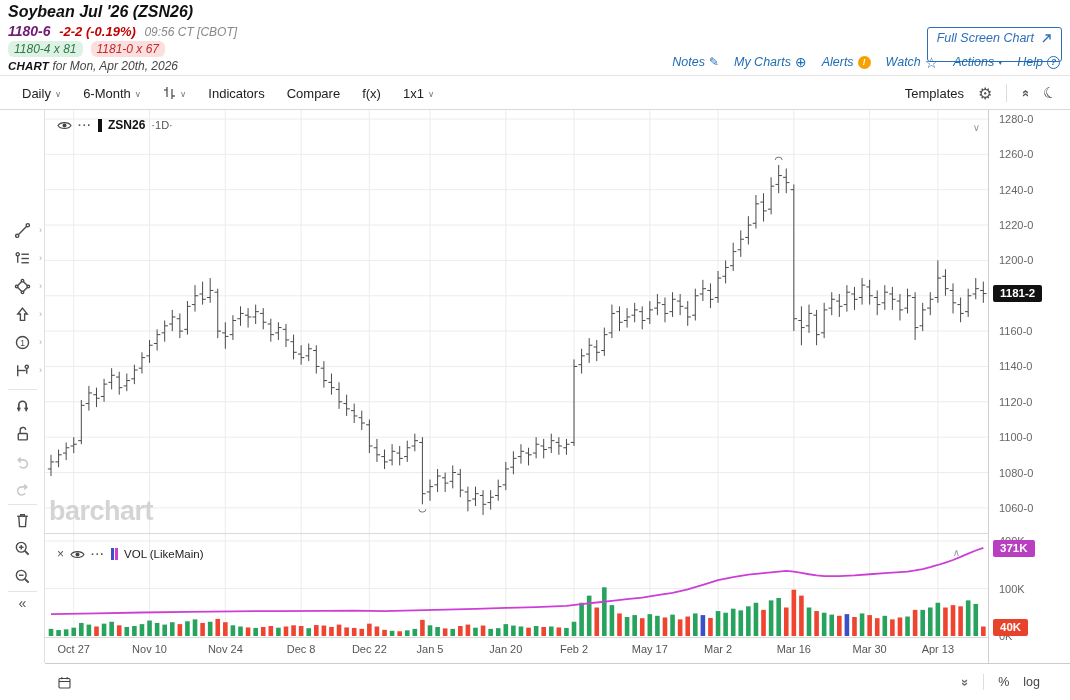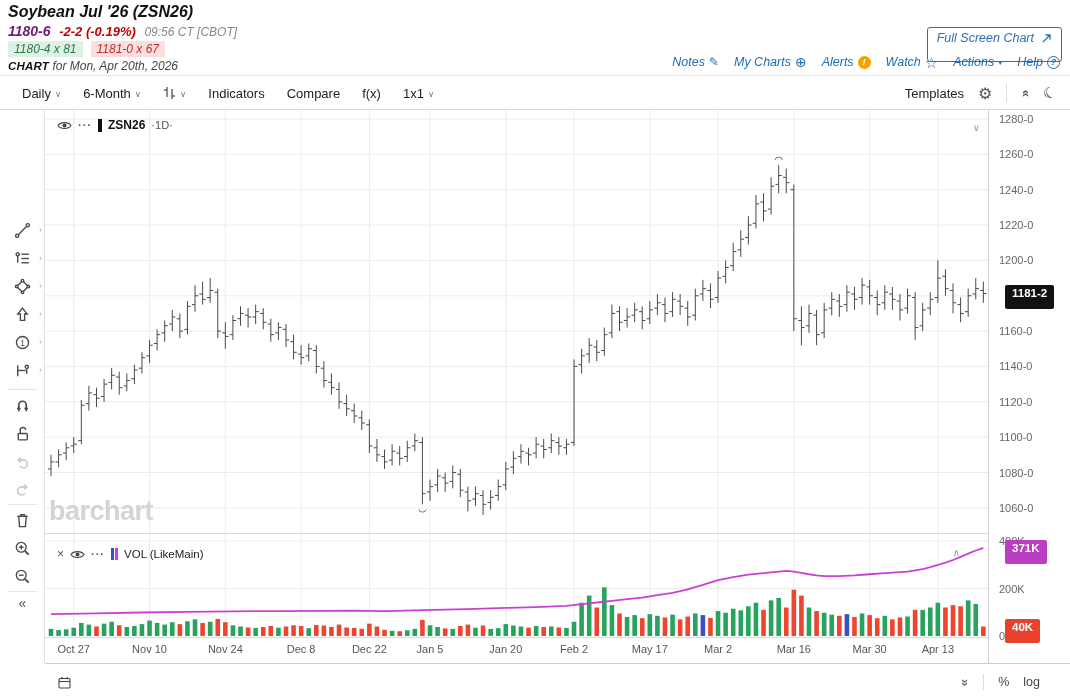--- a/index.html
+++ b/index.html
@@ -6,21 +6,21 @@
   html,body { width:1070px; height:700px; background:#fff; font-family:"Liberation Sans","DejaVu Sans",sans-serif; color:#222; overflow:hidden; position:relative; }
 
   
   #header { position:absolute; left:0; top:0; width:1070px; height:76px; border-bottom:1px solid #e4e4e4; background:#fff;font-style:italic; }
   .title { position:absolute; left:8px; top:3px; font-size:16px; font-weight:bold; color:#111; }
   .quoteline { position:absolute; left:8px; top:23px; font-size:13px; }
   .quoteline .last { font-weight:bold; font-size:14px; color:#701a75; }
   .quoteline .chg { font-weight:bold; color:#c40000; margin-left:5px; }
   .quoteline .tm { color:#888; font-size:12px; margin-left:5px; }
   .chips { position:absolute; left:8px; top:41px; font-size:12px; display:flex; gap:8px; }
-  .chip { padding:1px 6px; border-radius:0; }
+  .chip { padding:1px 6px; border-radius:6px; }
   .chip.bid { background:#ddf1e4; color:#2c7a44; }
   .chip.ask { background:#fbdfdf; color:#c02b2b; }
   .chartfor { position:absolute; left:8px; top:59px; font-size:12px; color:#444; }
   .chartfor b { color:#111; font-size:11.5px; letter-spacing:.2px; }
   #fullscreen-btn { position:absolute; right:8px; top:27px; border:1px solid #2d6fb7; color:#2d6fb7; border-radius:3px; padding:3px 9px 16px; font-size:12.5px; background:#fff; display:flex; align-items:center; gap:7px; cursor:pointer; }
   #header-links { position:absolute; right:10px; top:55px; display:flex; gap:15px; font-size:12.5px; color:#1f6db2; align-items:center; }
   .hlink { display:flex; align-items:center; gap:4px; cursor:pointer; }
   .alert-badge { width:13px; height:13px; border-radius:50%; background:#f7a000; color:#fff; font-size:9px; font-weight:bold; display:flex; align-items:center; justify-content:center; }
   .help-badge { width:13px; height:13px; border-radius:50%; border:1.4px solid #1f6db2; color:#1f6db2; font-size:9px; font-weight:bold; display:flex; align-items:center; justify-content:center; }
   .star { font-size:15px; line-height:13px; }
@@ -62,21 +62,21 @@
   .lg-int { color:#555; font-size:11px; }
   .lg-bar-black { width:4px; height:13px; background:#111; }
   .lg-bar-blue { width:3px; height:12px; background:#3b50c4; }
   .lg-bar-mag { width:3px; height:12px; background:#cc3fd6; margin-left:1px; }
   #watermark { position:absolute; left:4px; top:386px; font-size:27px; font-weight:bold; color:#d4d4d4; letter-spacing:-.5px; }
   .panel-chev { position:absolute; color:#999; font-size:10px; }
 
   
   #right-axis { position:absolute; left:988px; top:110px; width:82px; height:553px; border-left:1px solid #cfcfcf; background:#fff; }
   .axis-label { position:absolute; left:10px; font-size:11px; color:#666; height:14px; line-height:14px; }
-  .price-badge { position:absolute; left:16px; height:24px; line-height:17px; padding:0 7px; font-size:11.5px; font-weight:bold; color:#fff; border-radius:2px; z-index:3; }
+  .price-badge { position:absolute; left:4px; height:17px; line-height:17px; padding:0 7px; font-size:11.5px; font-weight:bold; color:#fff; border-radius:2px; z-index:3; }
 
   
   #date-axis { position:absolute; left:45px; top:637px; width:943px; height:26px; }
   .date-label { position:absolute; top:6px; width:48px; text-align:center; font-size:11px; color:#555; }
 
   
   #footer { position:absolute; left:45px; top:663px; width:1025px; height:37px; border-top:1px solid #ccc; display:flex; align-items:center; }
   #ranges { display:flex; align-items:center; gap:15px; margin-left:20px; font-size:12.5px; color:#333; }
   .range-item { cursor:pointer; }
   .range-item.active { color:#1a73c8; font-weight:bold; }
@@ -864,21 +864,21 @@
     <div class="axis-label" style="top: 72.7px;">1240-0</div>
     <div class="axis-label" style="top: 108.05px;">1220-0</div>
     <div class="axis-label" style="top: 143.4px;">1200-0</div>
     <div class="axis-label" style="top: 214.1px;">1160-0</div>
     <div class="axis-label" style="top: 249.45px;">1140-0</div>
     <div class="axis-label" style="top: 284.8px;">1120-0</div>
     <div class="axis-label" style="top: 320.15px;">1100-0</div>
     <div class="axis-label" style="top: 355.5px;">1080-0</div>
     <div class="axis-label" style="top: 390.85px;">1060-0</div>
     <div class="axis-label" style="top: 424px;">400K</div>
-    <div class="axis-label" style="top: 471.5px;">200K</div>
+    <div class="axis-label" style="top: 471.5px;">100K</div>
     <div class="axis-label" style="top: 519px;">0K</div>
     <div class="price-badge" style="top: 175.041px; background: rgb(17, 17, 17);">1181-2</div>
     <div class="price-badge" style="top: 430.387px; background: rgb(185, 62, 193);">371K</div>
     <div class="price-badge" style="top: 509px; background: rgb(232, 67, 42);">40K</div>
   </div>
 
 <div id="date-axis">
     <div class="date-label" style="left: 4.74px;">Oct 27</div>
     <div class="date-label" style="left: 80.54px;">Nov 10</div>
     <div class="date-label" style="left: 156.34px;">Nov 24</div>

